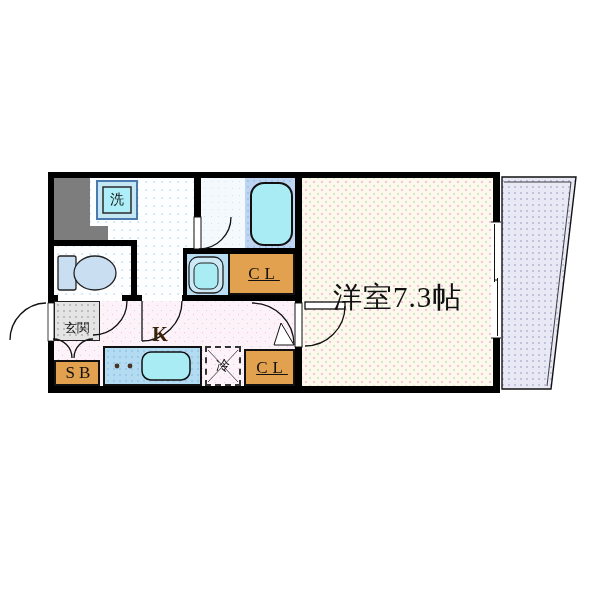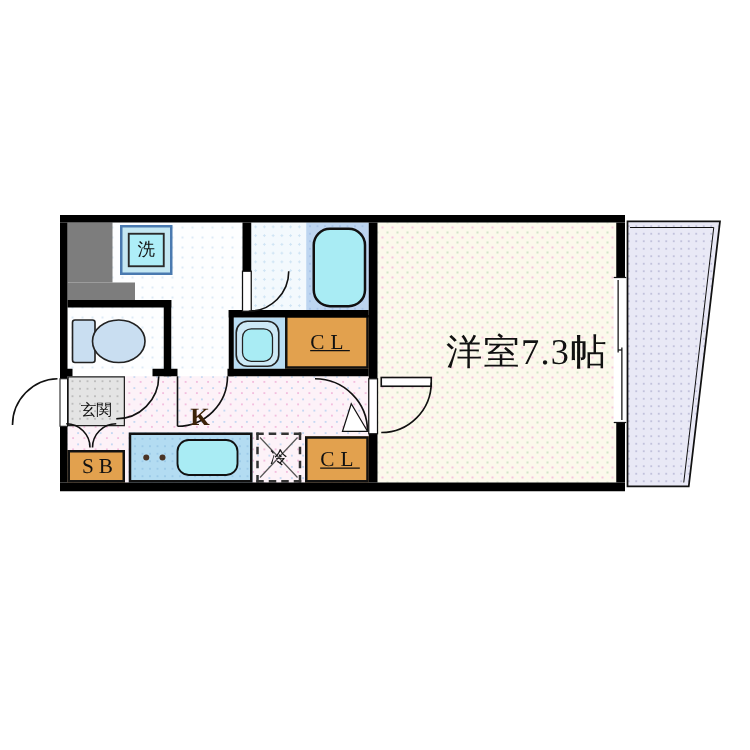--- a/index.html
+++ b/index.html
@@ -167,21 +167,21 @@
       <path d="M46,303 A37,37 0 0 0 10,340"></path>
       <path d="M53,339 A19,19 0 0 1 72,358"></path>
       <path d="M93,339 A19,19 0 0 0 74,358"></path>
       <path d="M252,303 A42,42 0 0 1 294,345"></path>
       <path d="M294,345 L281,323 L274,345 Z" fill="#ffffff" stroke-width="1"></path>
       <rect x="305" y="302" width="40" height="7" fill="#ffffff"></rect>
       <path d="M345,306 A40,40 0 0 1 305,346"></path>
     </g>
   </svg>
 
-  <div class="abs lbl lbl-room" style="left:302px;top:178px;width:191px;height:208px;margin-left:24px;">洋室7.3帖</div>
+  <div class="abs lbl lbl-room" style="left:302px;top:194px;width:191px;height:208px;">洋室7.3帖</div>
 
   <div class="abs lbl-balcony" style="left:513px;top:218px;width:28px;height:130px;">バルコニー</div>
 
   <div class="abs lbl lbl-k" style="left:138px;top:321px;width:44px;height:26px;">K</div>
 
   <div class="abs lbl lbl-genkan" style="left:54px;top:301px;width:46px;height:55px;">玄関</div>
 
   <div class="abs lbl lbl-small" style="left:97px;top:181px;width:40px;height:38px;">洗</div>
 
   <div class="abs lbl lbl-small" style="left:205px;top:346px;width:36px;height:40px;">冷</div>

